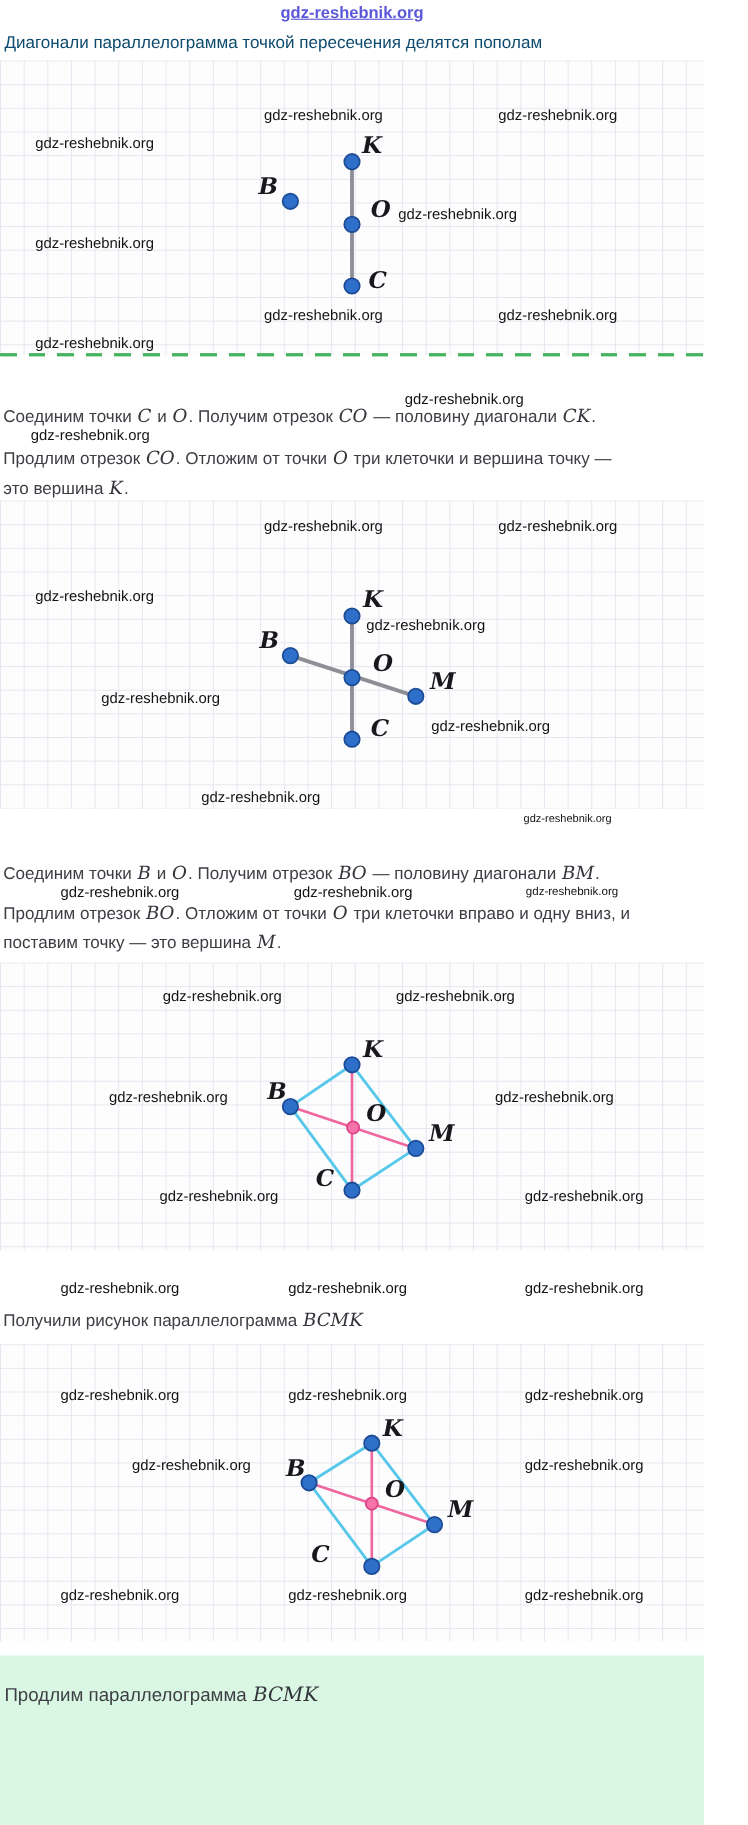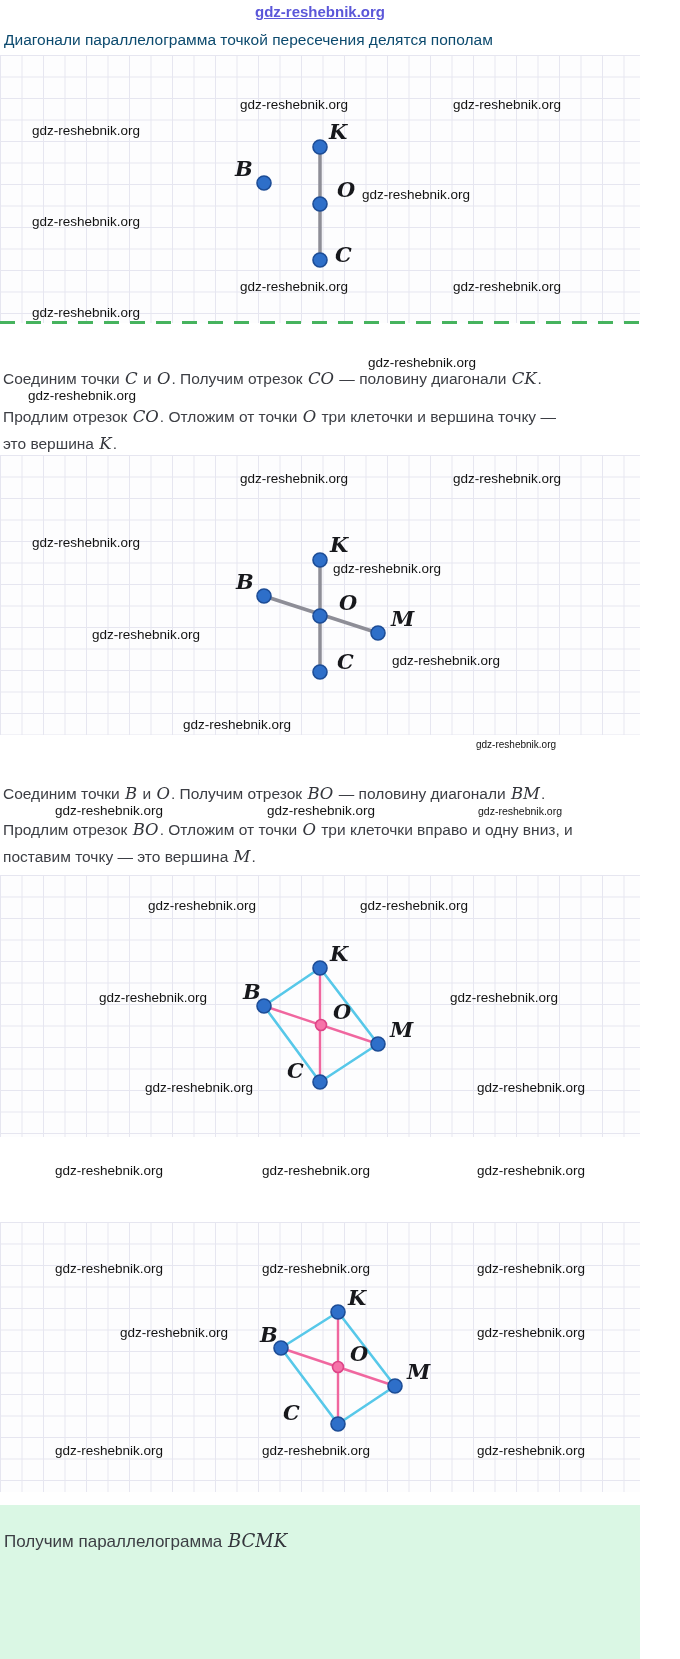--- a/index.html
+++ b/index.html
@@ -144,20 +144,21 @@
         <circle cx="320" cy="207" r="7" fill="#2e6fc9" stroke="#1c4c96" stroke-width="1.6"></circle>
         <circle cx="321" cy="150" r="5.5" fill="#f673a9" stroke="#dd4487" stroke-width="1.6"></circle>
         <text x="330" y="86" class="vlabel">K</text>
         <text x="243" y="124" class="vlabel">B</text>
         <text x="390" y="162" class="vlabel">M</text>
         <text x="287" y="203" class="vlabel">C</text>
         <text x="333" y="144" class="vlabel">O</text>
       </svg>
     </div>
 
+  <div class="line" style="top:1190px"><span>Получили рисунок параллелограмма </span><span class="math">BCMK</span></div>
 
   <div class="figure" style="top:1222px;height:270px">
       <svg width="680" height="270">
         <text x="55" y="50.8" class="wm" style="font-size: 13.5px;">gdz-reshebnik.org</text>
         <text x="262" y="50.8" class="wm" style="font-size: 13.5px;">gdz-reshebnik.org</text>
         <text x="477" y="50.8" class="wm" style="font-size: 13.5px;">gdz-reshebnik.org</text>
         <text x="120" y="114.8" class="wm" style="font-size: 13.5px;">gdz-reshebnik.org</text>
         <text x="477" y="114.8" class="wm" style="font-size: 13.5px;">gdz-reshebnik.org</text>
         <text x="55" y="232.8" class="wm" style="font-size: 13.5px;">gdz-reshebnik.org</text>
         <text x="262" y="232.8" class="wm" style="font-size: 13.5px;">gdz-reshebnik.org</text>
@@ -175,21 +176,21 @@
         <circle cx="338" cy="145" r="5.5" fill="#f673a9" stroke="#dd4487" stroke-width="1.6"></circle>
         <text x="348" y="83" class="vlabel">K</text>
         <text x="260" y="120" class="vlabel">B</text>
         <text x="407" y="157" class="vlabel">M</text>
         <text x="283" y="198" class="vlabel">C</text>
         <text x="350" y="139" class="vlabel">O</text>
       </svg>
     </div>
 
   <div class="footer">
-    <div class="line footer-line" style="top:25px"><span>Получим параллелограмма </span><span class="math">BCMK</span></div>
+    <div class="line footer-line" style="top:25px"><span>Продлим параллелограмма </span><span class="math">BCMK</span></div>
   </div>
 
 <span class="wmf" style="left: 368px; top: 355px;">gdz-reshebnik.org</span>
     <span class="wmf" style="left: 28px; top: 388px;">gdz-reshebnik.org</span>
     <span class="wmf" style="left: 476px; top: 739px; font-size: 10px;">gdz-reshebnik.org</span>
     <span class="wmf" style="left: 55px; top: 803px;">gdz-reshebnik.org</span>
     <span class="wmf" style="left: 267px; top: 803px;">gdz-reshebnik.org</span>
     <span class="wmf" style="left: 478px; top: 805px; font-size: 10.5px;">gdz-reshebnik.org</span>
     <span class="wmf" style="left: 55px; top: 1163px;">gdz-reshebnik.org</span>
     <span class="wmf" style="left: 262px; top: 1163px;">gdz-reshebnik.org</span>

